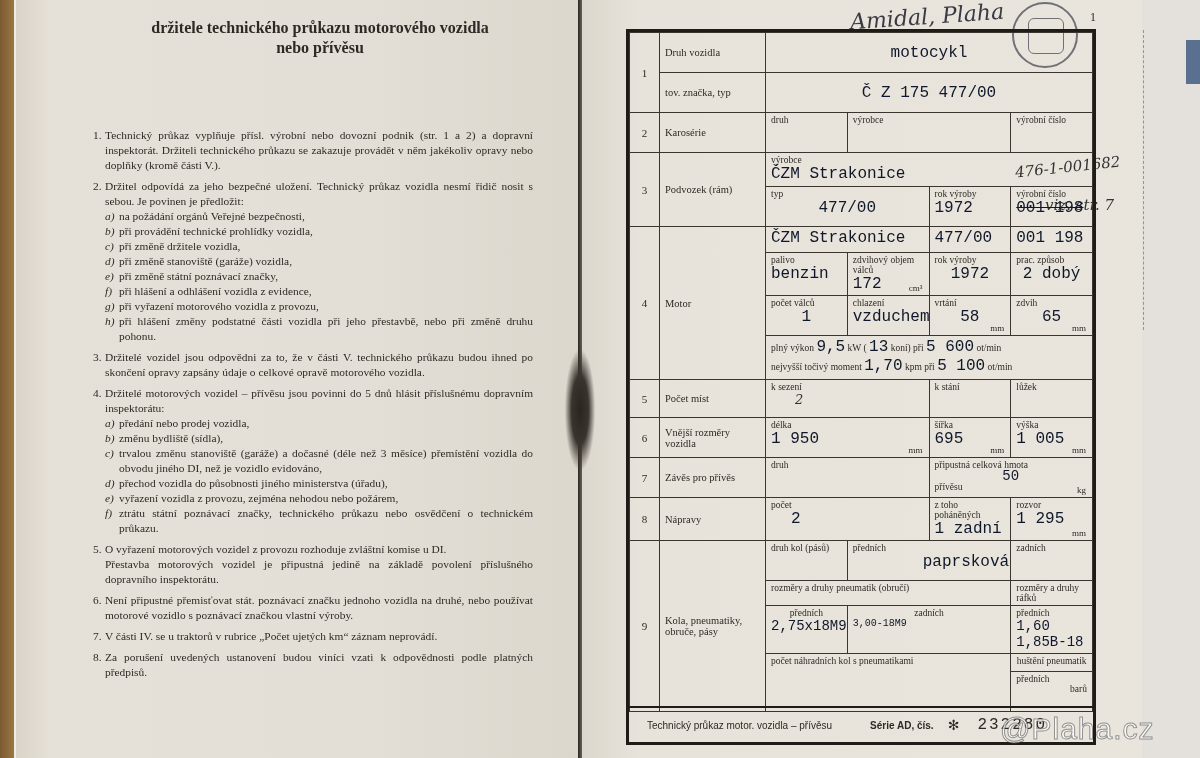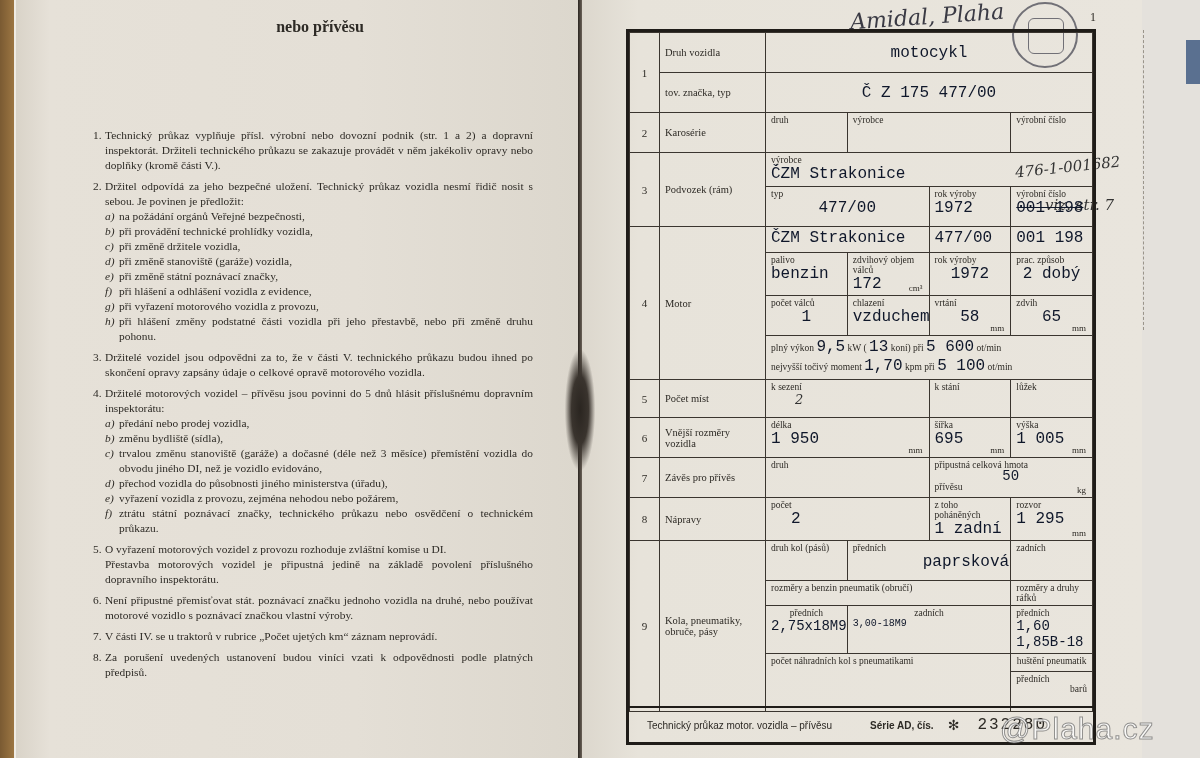--- a/index.html
+++ b/index.html
@@ -72,20 +72,21 @@
 <div class="left-page"></div>
 <div class="right-page"></div>
 <div class="far-right">
     <div class="blue-tab"></div>
   </div>
 <div class="perforation"></div>
 <div class="fold-line"></div>
 <div class="fold-damage"></div>
 
 <div class="title">
+  <div class="t2">držitele technického průkazu motorového vozidla</div>
   <div class="t3">nebo přívěsu</div>
 </div>
 
 <div class="rules">
   <div class="rule">
     <span class="num">1.</span>
     <div class="body"><span>Technický průkaz vyplňuje přísl. výrobní nebo dovozní podnik (str. 1 a 2) a dopravní inspektorát. Držiteli technického průkazu se zakazuje provádět v něm jakékoliv opravy nebo doplňky (kromě části V.).</span></div>
   </div>
   <div class="rule">
     <span class="num">2.</span>
@@ -365,21 +366,21 @@
       <td class="small">druh kol (pásů)</td>
       <td colspan="2">
             <div class="small">předních</div>
             <div class="val" style="padding-left:70px">paprsková</div>
           </td>
       <td>
             <div class="small">zadních</div>
           </td>
     </tr>
     <tr style="height:18px">
-      <td colspan="3" class="small">rozměry a benzin pneumatik (obručí)</td>
+      <td colspan="3" class="small">rozměry a druhy pneumatik (obručí)</td>
       <td class="small">rozměry a druhy ráfků</td>
     </tr>
     <tr style="height:48px">
       <td>
             <div class="small valc">předních</div>
             <div class="val" style="font-size:14px">2,75x18M9</div>
           </td>
       <td colspan="2">
             <div class="small valc">zadních</div>
             <div class="val" style="font-size:10px">3,00-18M9</div>

